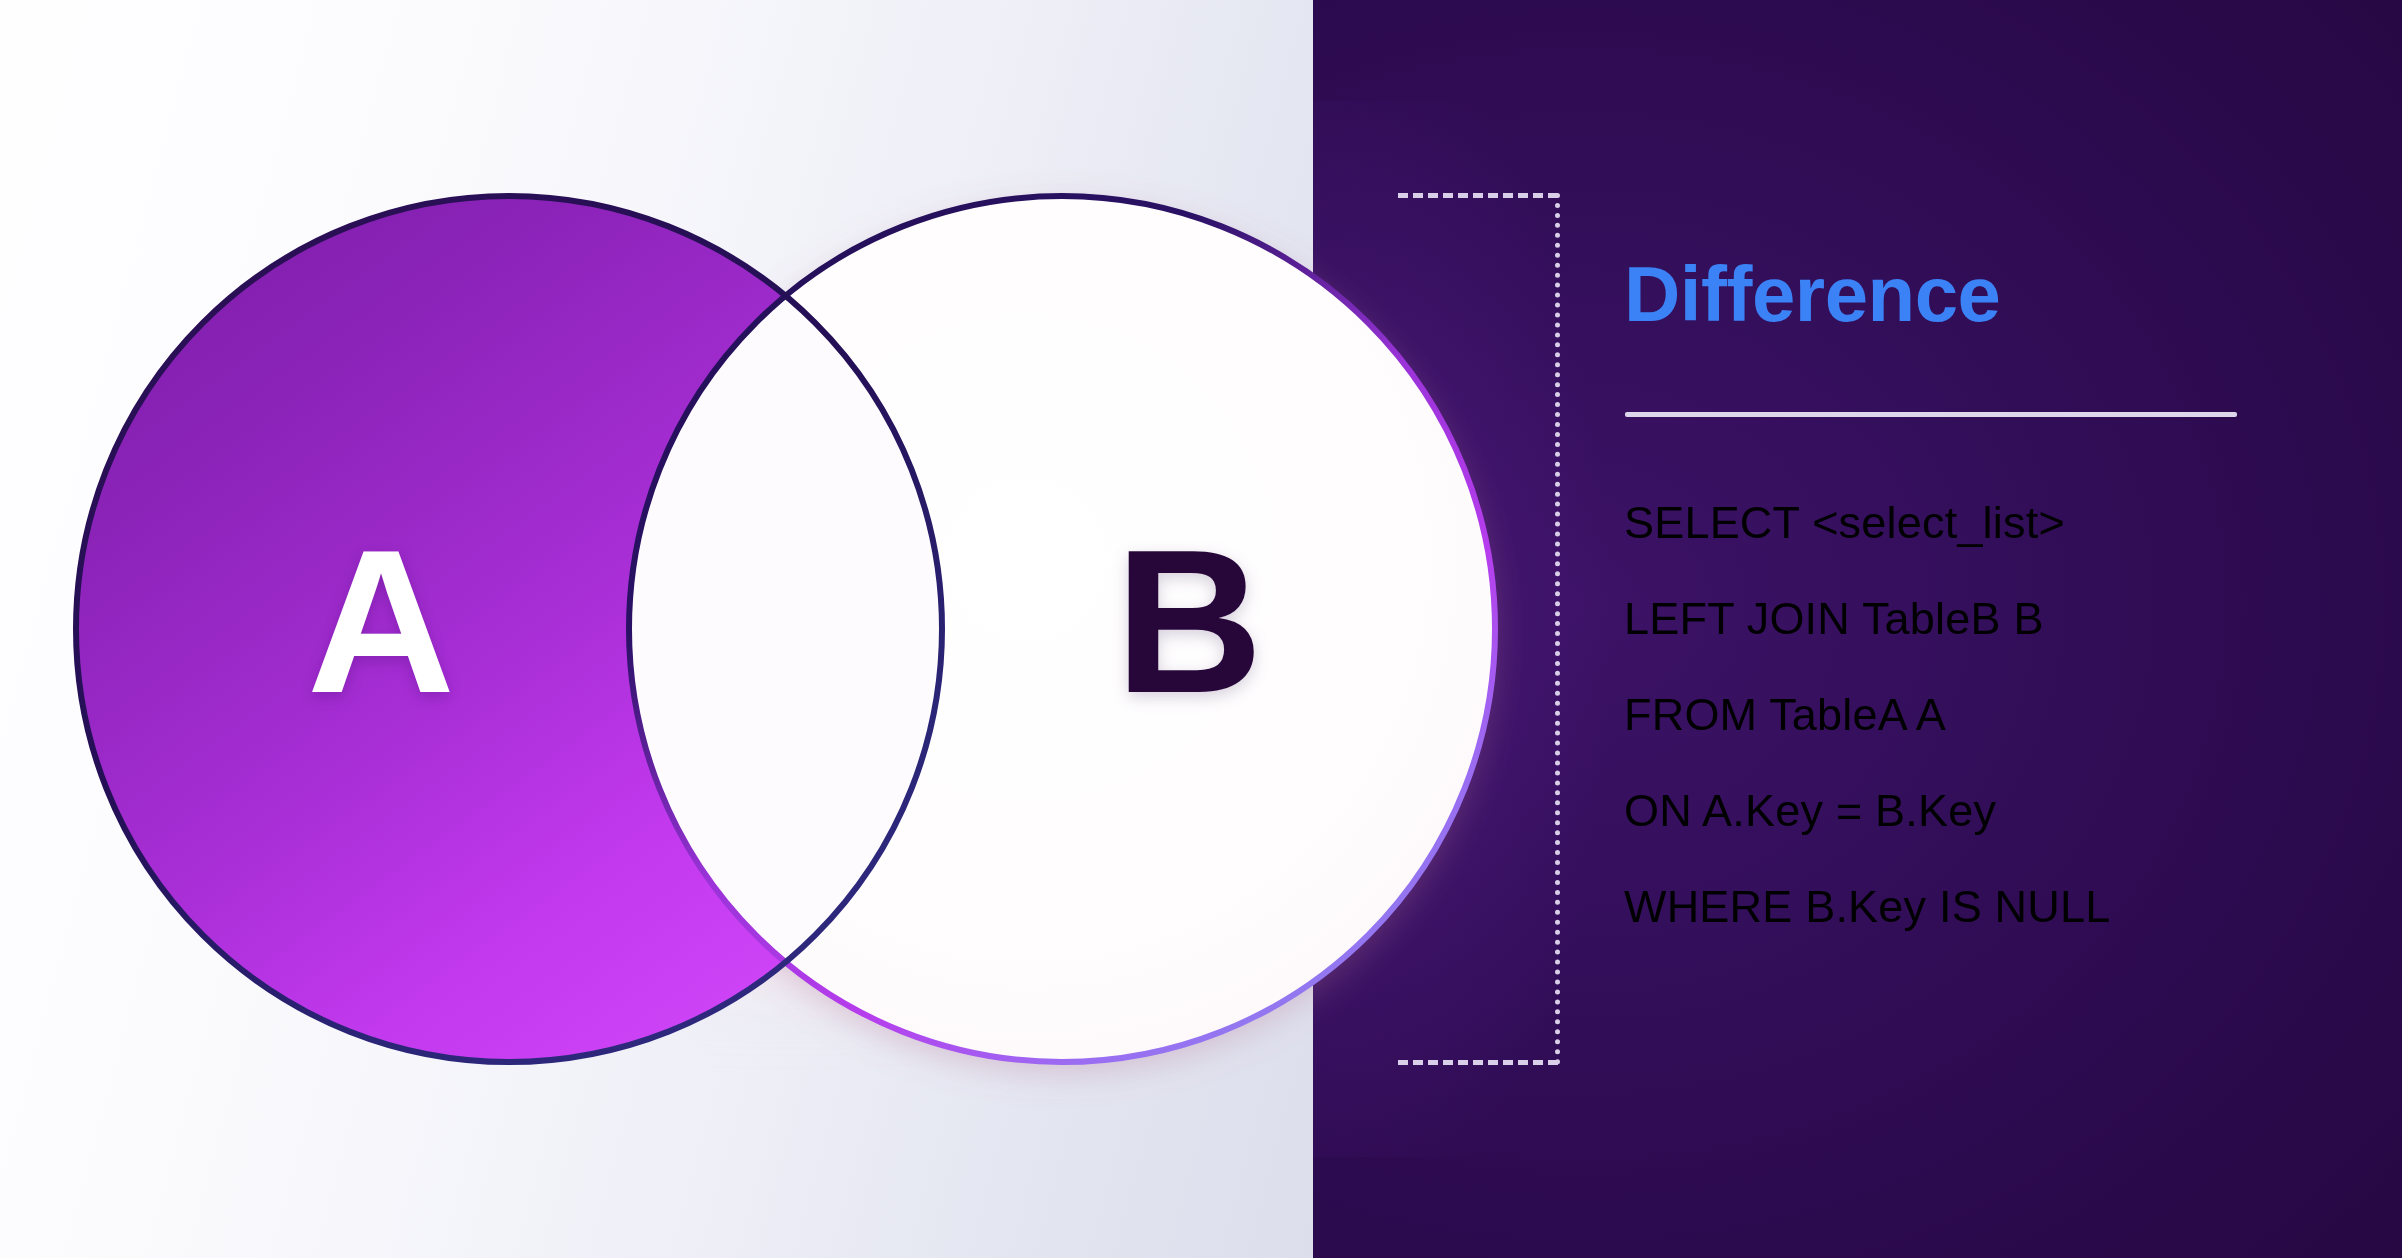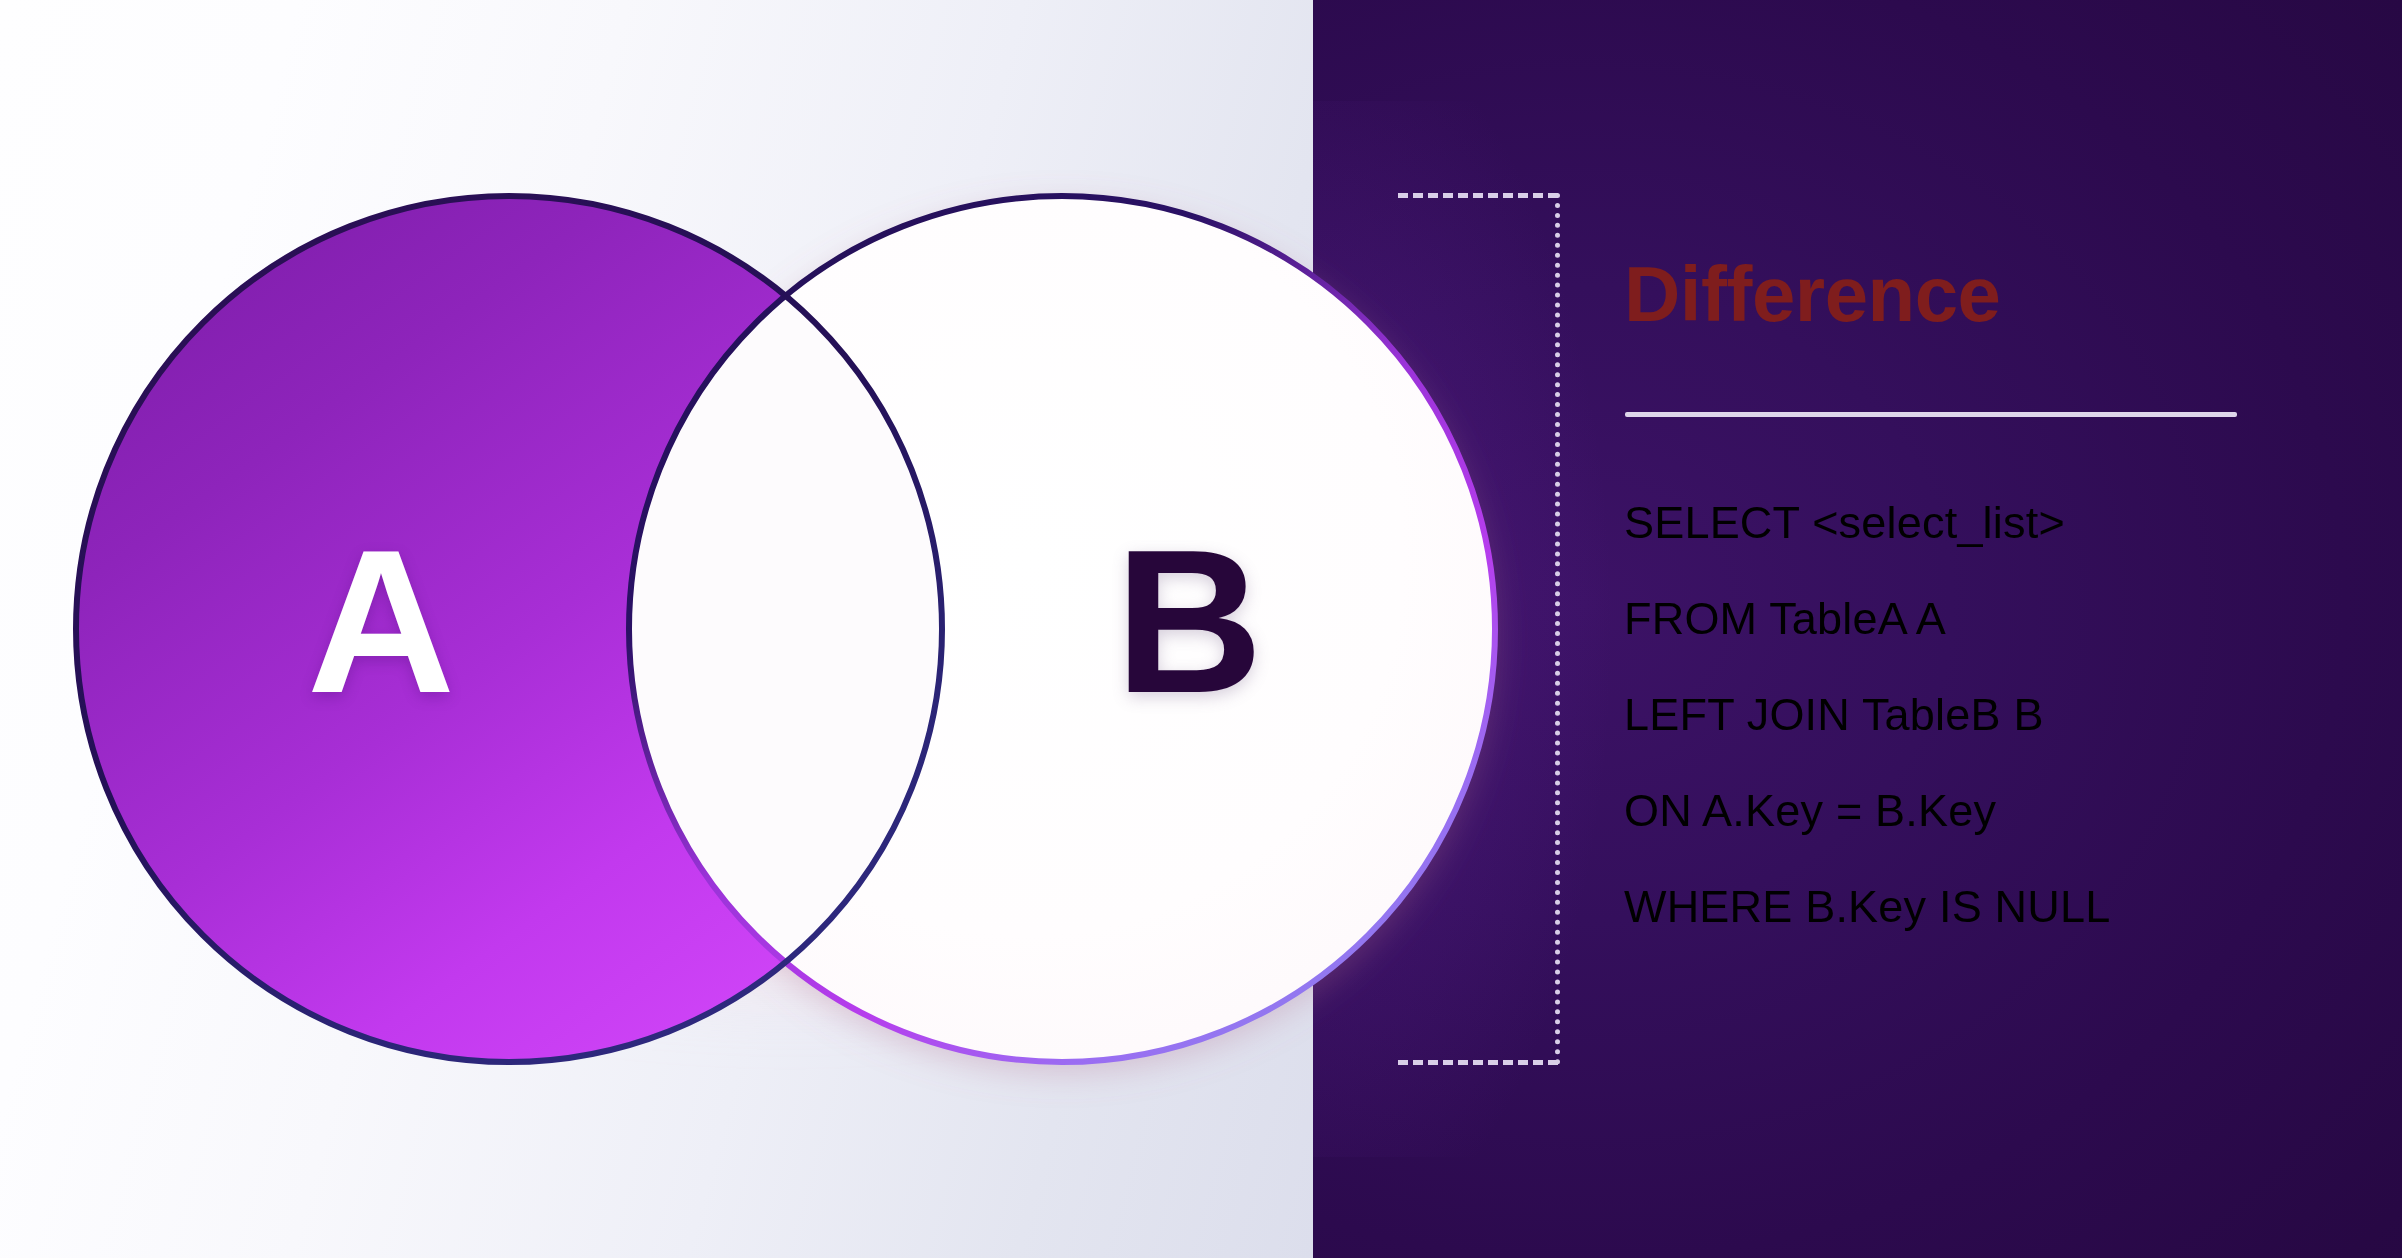--- a/index.html
+++ b/index.html
@@ -151,21 +151,21 @@
     width: 700px; height: 1258px;
   }
 
   .info-title {
     position: absolute;
     left: 0; top: 255px;
     font-family: "Liberation Sans", sans-serif;
     font-weight: bold;
     font-size: 78px;
     line-height: 1;
-    color: #7f1d1d;
+    color: #3b82f6;
     letter-spacing: -0.5px;
     white-space: nowrap;
   }
 
   .info-rule {
     position: absolute;
     left: 1px; top: 412px;
     width: 612px; height: 5px;
     background: #ded6ea;
     border-radius: 2px;
@@ -264,20 +264,20 @@
     <div class="bracket-spine"></div>
     <div class="bracket-arm bottom"></div>
   </div>
 
   <div class="info">
     <div class="info-title">Difference</div>
     <div class="info-rule"></div>
 
     <ul class="sql-list">
       <li class="sql-line">SELECT &lt;select_list&gt;</li>
+      <li class="sql-line">LEFT JOIN TableB B</li>
       <li class="sql-line">FROM TableA A</li>
-      <li class="sql-line">LEFT JOIN TableB B</li>
       <li class="sql-line">ON A.Key = B.Key</li>
       <li class="sql-line">WHERE B.Key IS NULL</li>
     </ul>
   </div>
 
 </div>
 
 </body></html>

